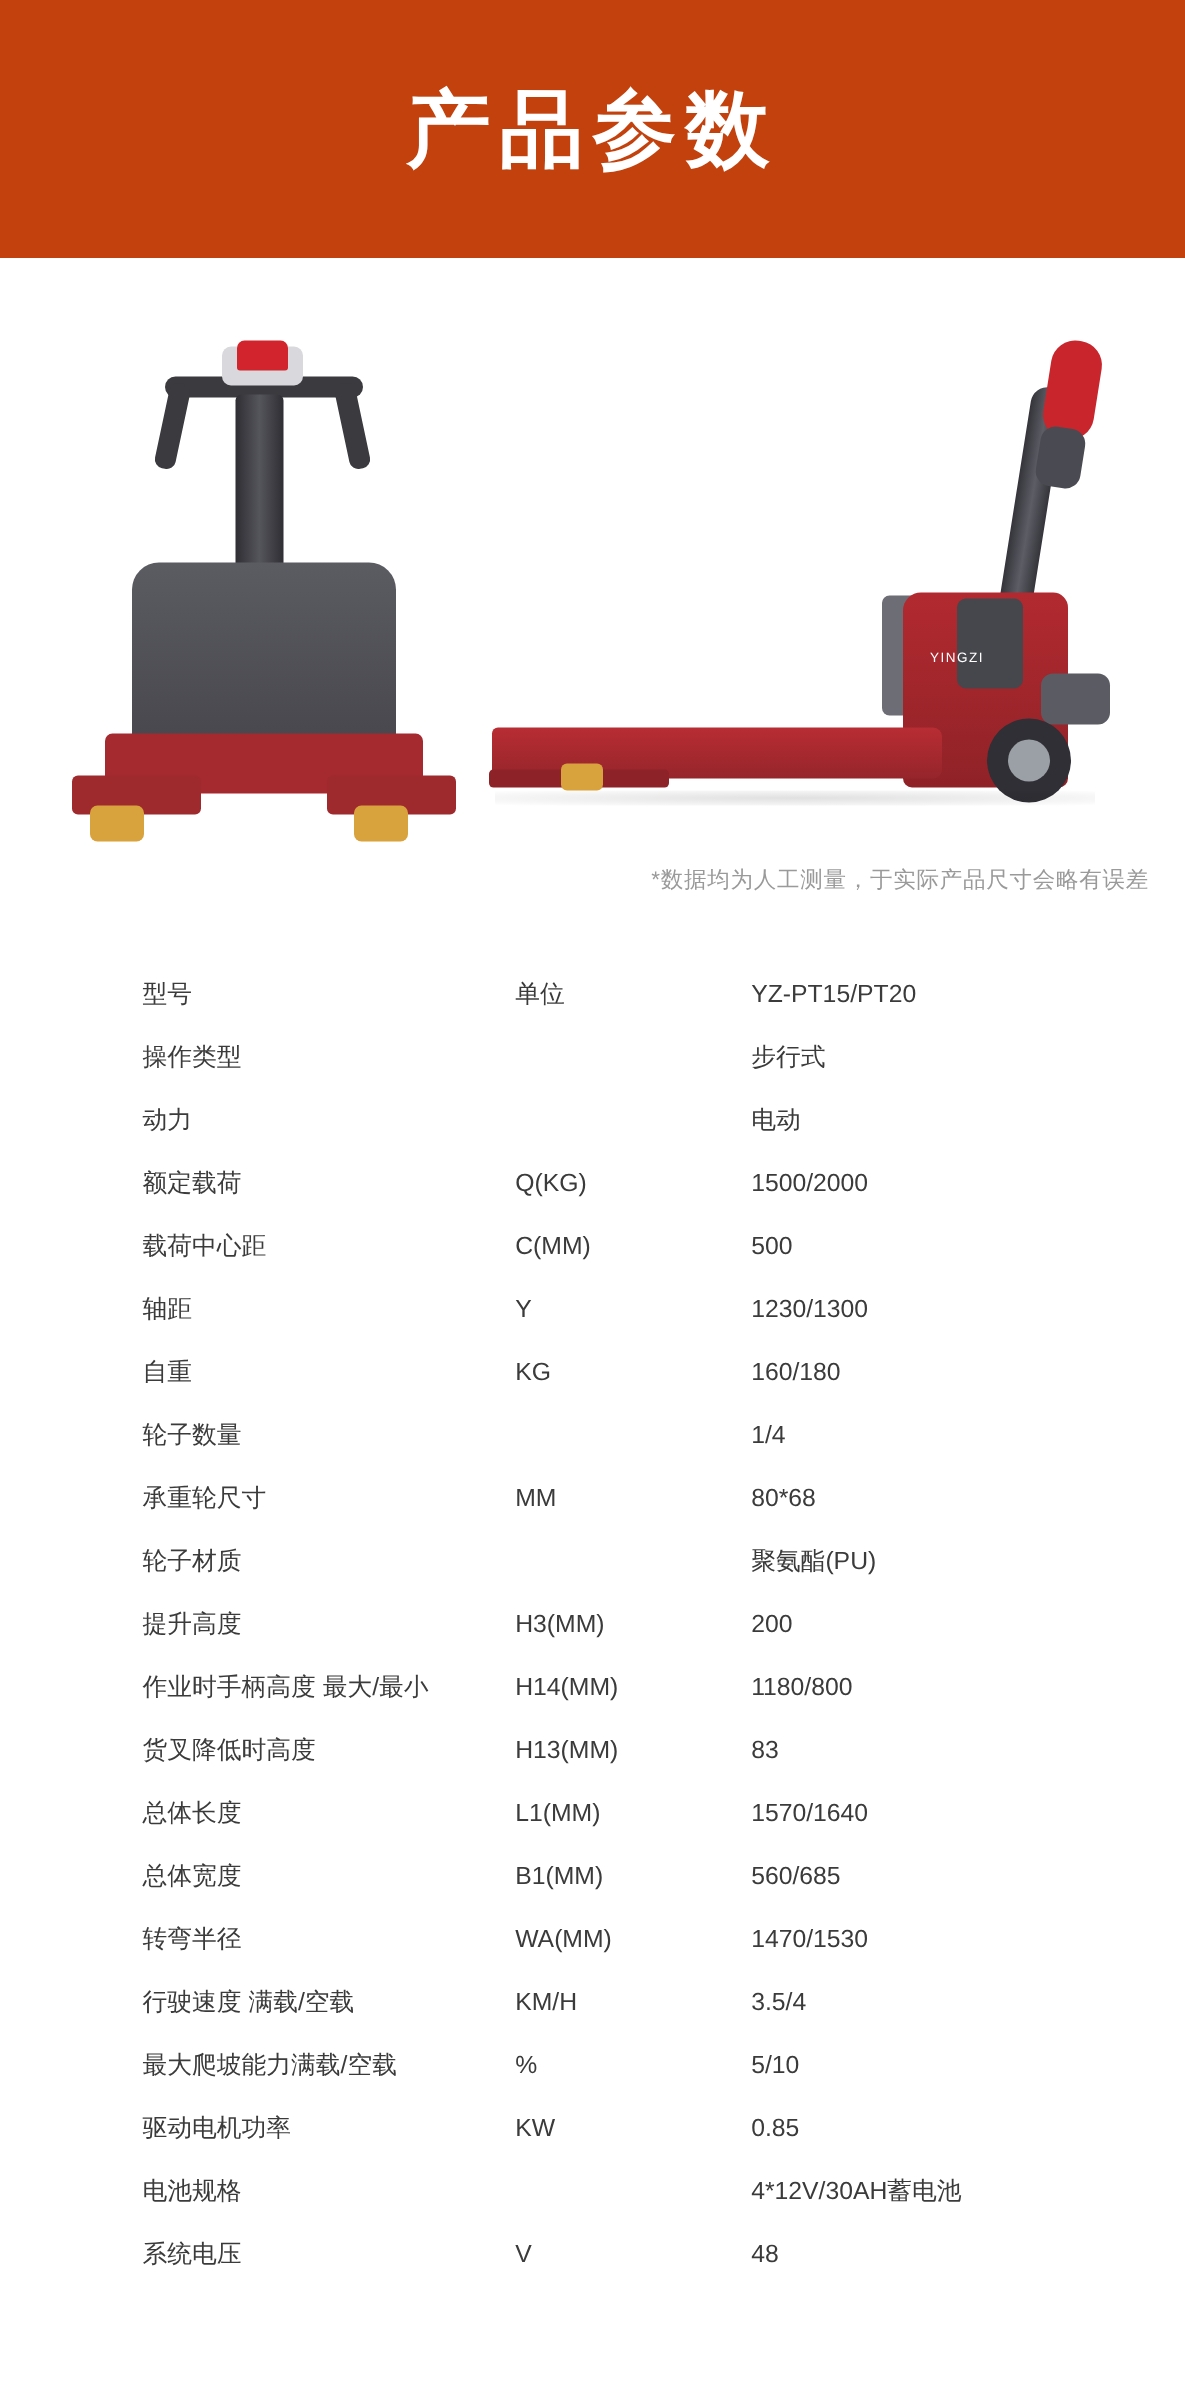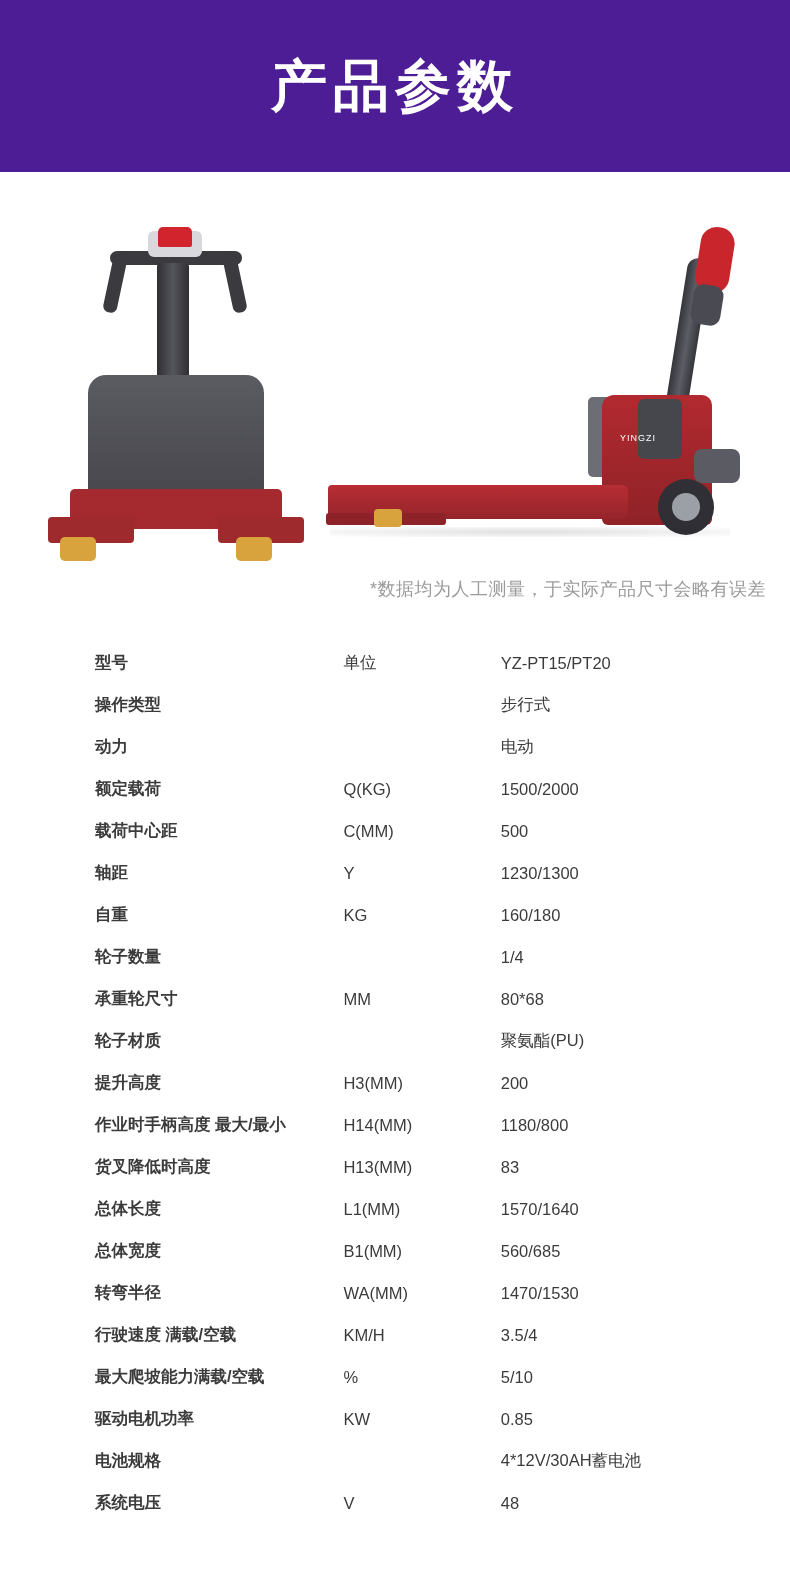--- a/index.html
+++ b/index.html
@@ -13,21 +13,21 @@
     position: relative;
     font-family: "Liberation Sans", sans-serif;
     color: #333333;
     overflow: hidden;
   }
 
   
   .banner {
     width: 790px;
     height: 172px;
-    background: #4c1d95;
+    background: #c2410c;
     display: flex;
     align-items: center;
     justify-content: center;
   }
   .banner-title {
     color: #ffffff;
     font-size: 56px;
     font-weight: bold;
     letter-spacing: 6px;
     line-height: 1;
@@ -304,40 +304,40 @@
     top: 300px;
     width: 400px;
     height: 10px;
     background: radial-gradient(ellipse at center, rgba(0,0,0,0.12), rgba(0,0,0,0));
   }
 
   .disclaimer {
     position: absolute;
     right: 24px;
     top: 405px;
-    font-size: 18px;
+    font-size: 15px;
     color: #9a9a9a;
     letter-spacing: 0.5px;
   }
 
   
   .spec-table {
     margin: 0 auto;
     width: 700px;
     border-collapse: collapse;
     font-size: 16.5px;
     color: #3b3b3b;
   }
   .spec-table td {
     padding: 10px 0 10px 0;
     height: 15px;
     vertical-align: middle;
     white-space: nowrap;
   }
-  .col-name   { width: 260px; padding-left: 50px !important; font-weight: bold; }
+  .col-name   { width: 260px; padding-left: 50px !important; }
   .col-unit   { width: 175px; text-align: left; }
   .col-value  { width: 265px; padding-left: 10px; }
 </style>
 </head>
 <body>
 
 <div class="banner">
   <div class="banner-title">产品参数</div>
 </div>
 

